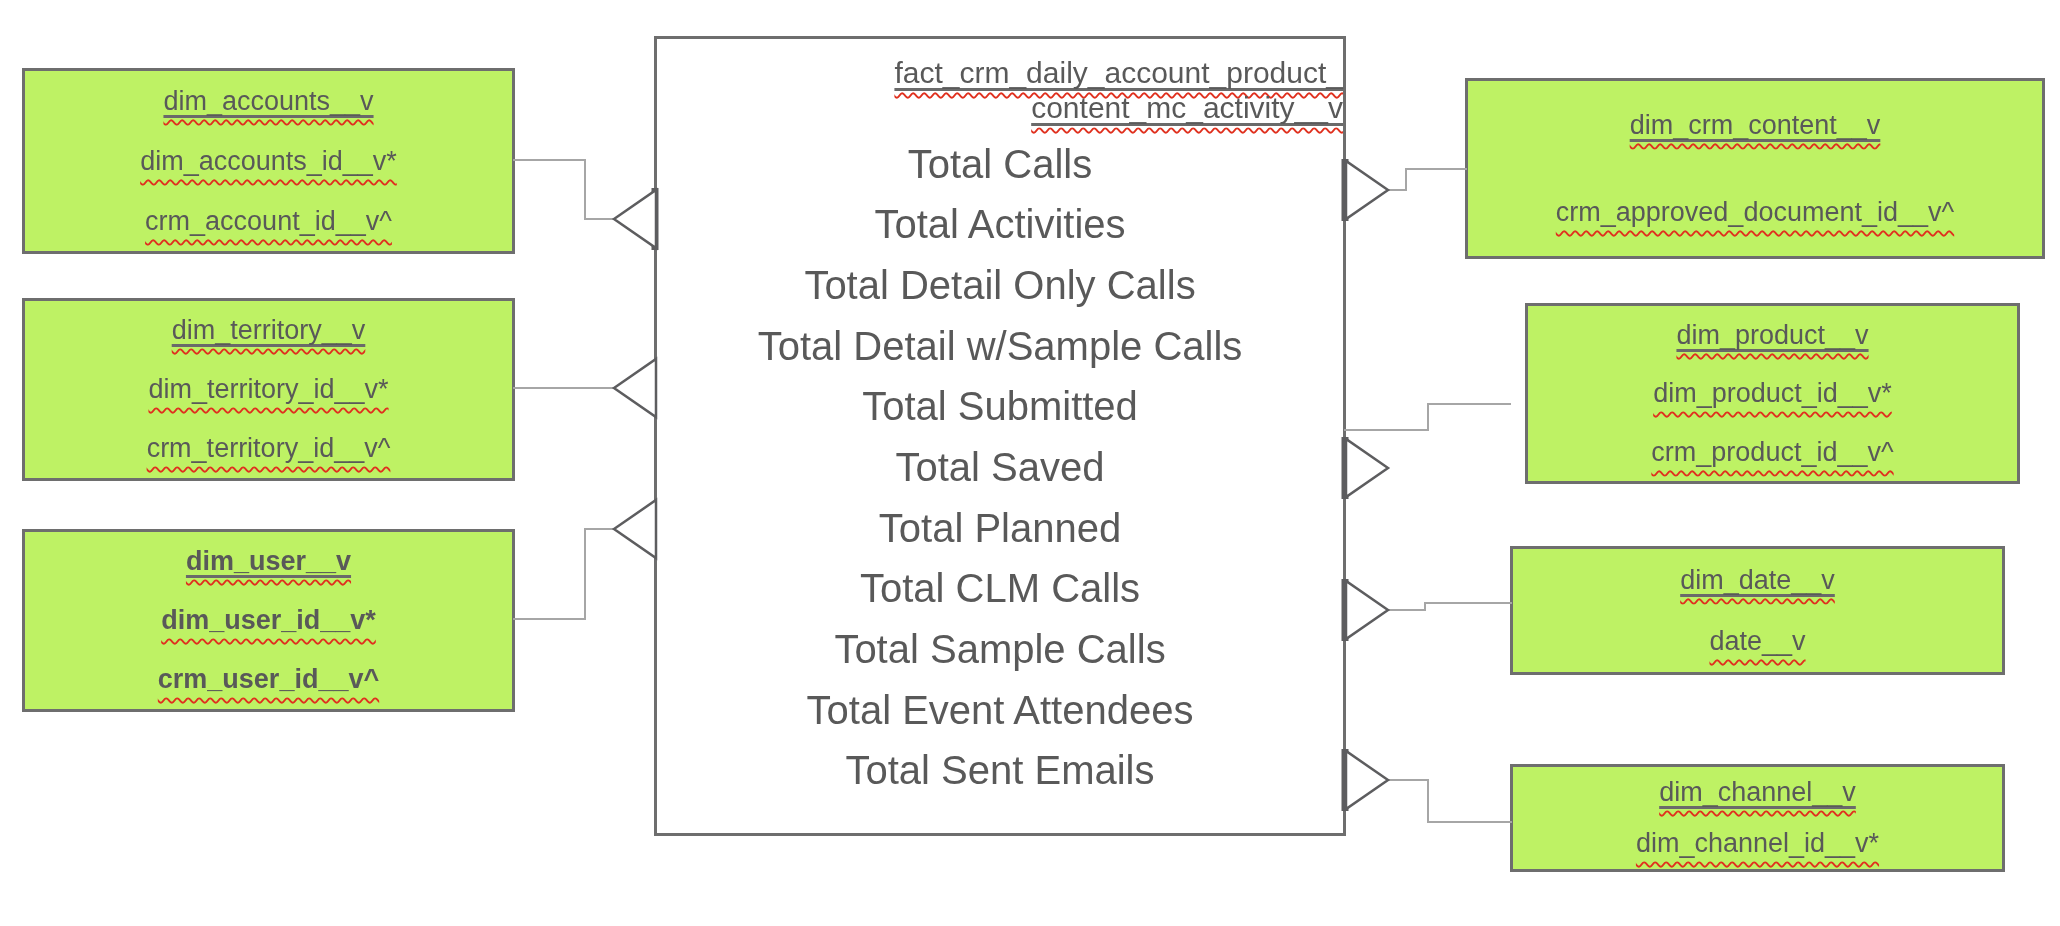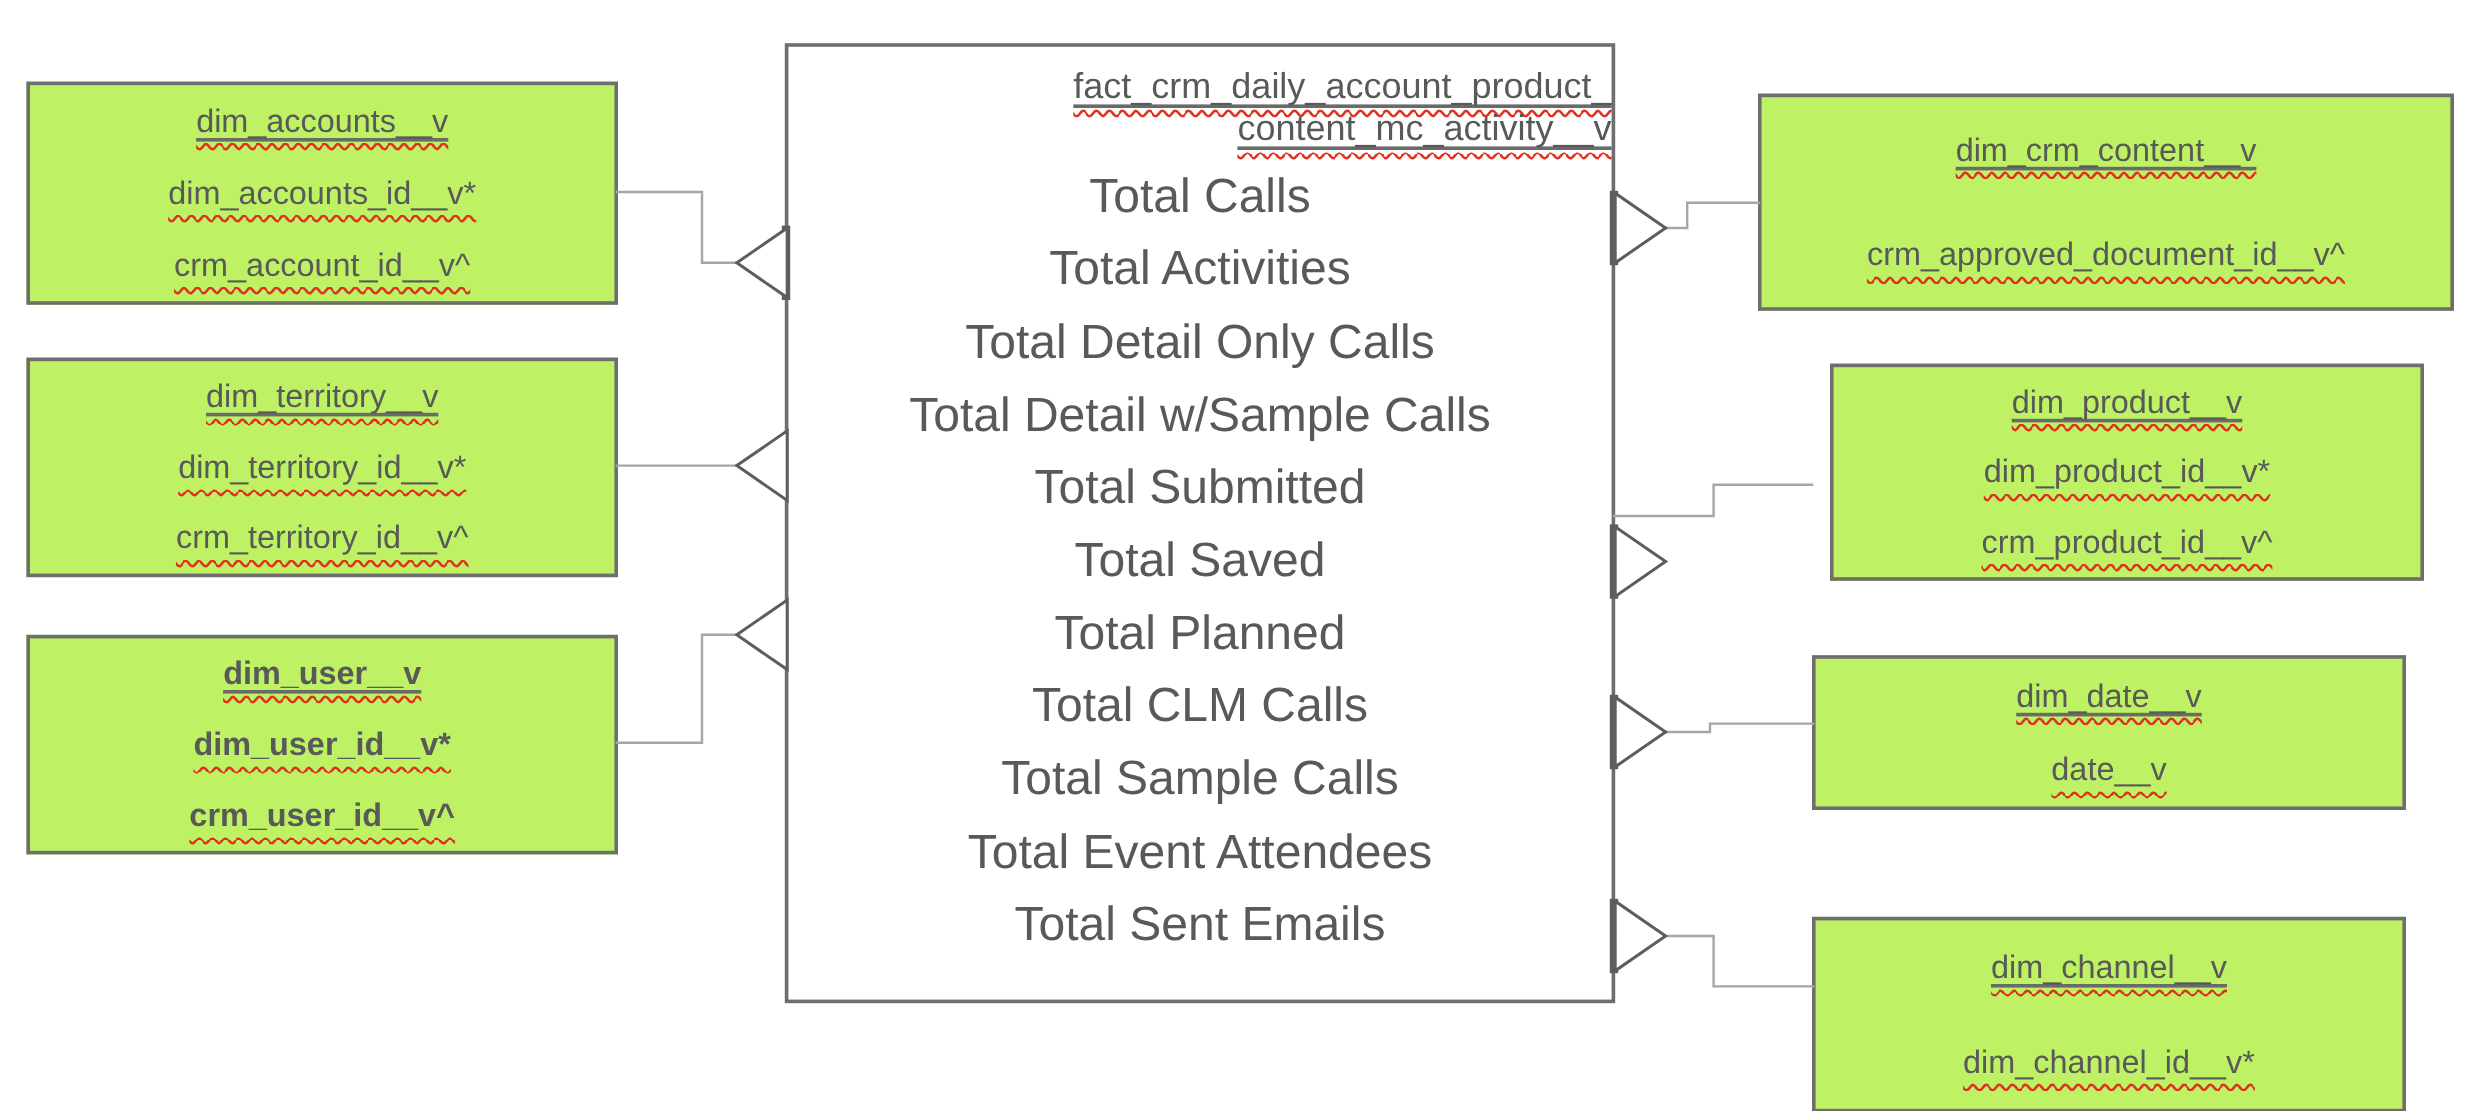--- a/index.html
+++ b/index.html
@@ -133,20 +133,20 @@
       <span class="wavy-u">crm_product_id__v^</span></div>
   </div>
 
   <div class="tbox" style="left:1510px;top:546px;width:495px;height:129px;">
     <div class="trow">
       <span class="solid-u"><span class="wavy-u">dim_date__v</span></span></div>
     <div class="trow">
       <span class="wavy-u">date__v</span></div>
   </div>
 
-  <div class="tbox" style="left:1510px;top:764px;width:495px;height:163px;">
+  <div class="tbox" style="left:1510px;top:764px;width:495px;height:108px;">
     <div class="trow">
       <span class="solid-u"><span class="wavy-u">dim_channel__v</span></span></div>
     <div class="trow">
       <span class="wavy-u">dim_channel_id__v*</span></div>
   </div>
 
 </div>
 
 </body></html>

